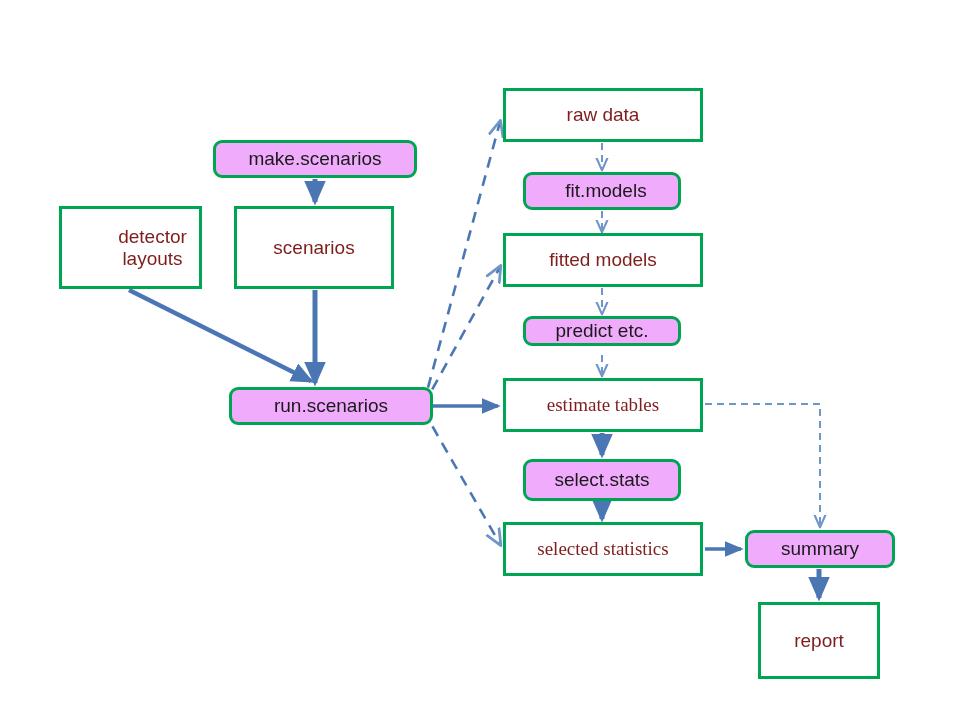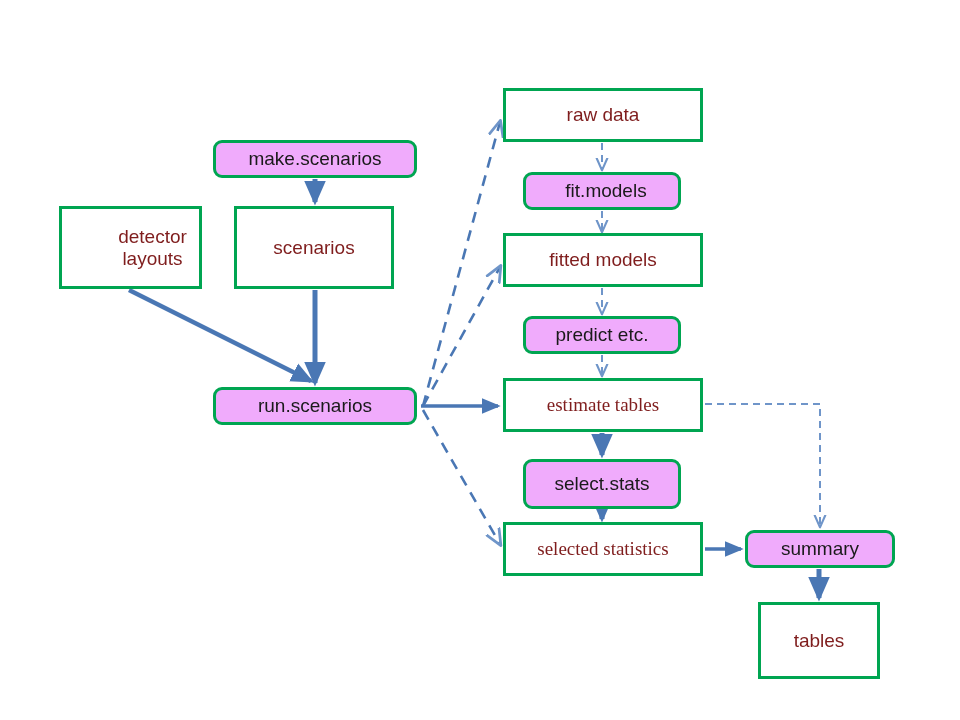--- a/index.html
+++ b/index.html
@@ -107,64 +107,64 @@
         <div>
           <span>detector</span>
           <span>layouts</span>
         </div>
       </div>
       <div class="node data" style="left: 234px; top: 206px; width: 160px; height: 83px; font-size: 19px;">
         <div>
           <span>scenarios</span>
         </div>
       </div>
-      <div class="node func" style="left: 213px; top: 387px; width: 204px; height: 38px; font-size: 19px;">
+      <div class="node func" style="left: 229px; top: 387px; width: 204px; height: 38px; font-size: 19px;">
         <div>
           <span>run.scenarios</span>
         </div>
       </div>
       <div class="node data" style="left: 503px; top: 88px; width: 200px; height: 54px; font-size: 19px;">
         <div>
           <span>raw data</span>
         </div>
       </div>
       <div class="node func" style="left: 523px; top: 172px; width: 158px; height: 38px; font-size: 19px; padding-left: 8px;">
         <div>
           <span>fit.models</span>
         </div>
       </div>
       <div class="node data" style="left: 503px; top: 233px; width: 200px; height: 54px; font-size: 19px;">
         <div>
           <span>fitted models</span>
         </div>
       </div>
-      <div class="node func" style="left: 523px; top: 316px; width: 158px; height: 38px; font-size: 19px;">
+      <div class="node func" style="left: 523px; top: 316px; width: 158px; height: 30px; font-size: 19px;">
         <div>
           <span>predict etc.</span>
         </div>
       </div>
       <div class="node data" style="left: 503px; top: 378px; width: 200px; height: 54px; font-size: 19px; font-family: Liberation Serif, serif;">
         <div>
           <span>estimate tables</span>
         </div>
       </div>
-      <div class="node func" style="left: 523px; top: 459px; width: 158px; height: 50px; font-size: 19px;">
+      <div class="node func" style="left: 523px; top: 459px; width: 158px; height: 42px; font-size: 19px;">
         <div>
           <span>select.stats</span>
         </div>
       </div>
       <div class="node data" style="left: 503px; top: 522px; width: 200px; height: 54px; font-size: 19px; font-family: Liberation Serif, serif;">
         <div>
           <span>selected statistics</span>
         </div>
       </div>
       <div class="node func" style="left: 745px; top: 530px; width: 150px; height: 38px; font-size: 19px;">
         <div>
           <span>summary</span>
         </div>
       </div>
       <div class="node data" style="left: 758px; top: 602px; width: 122px; height: 77px; font-size: 19px;">
         <div>
-          <span>tables</span>
+          <span>report</span>
         </div>
       </div>
     </div>
 </div>
 
 </body></html>

